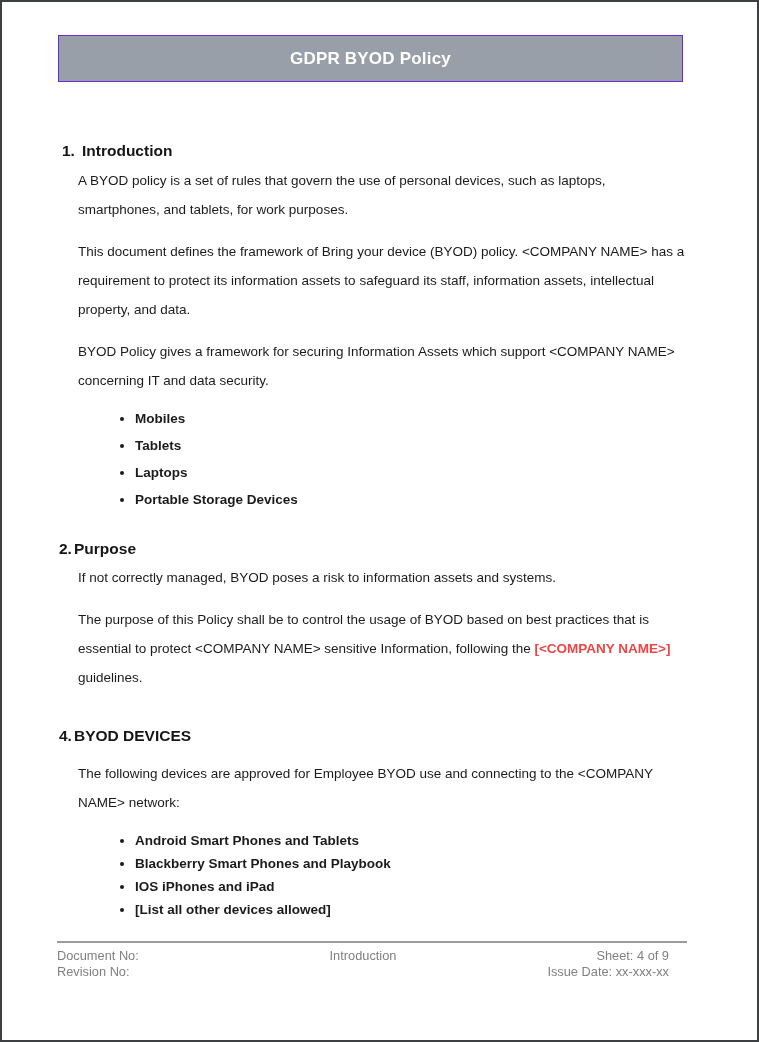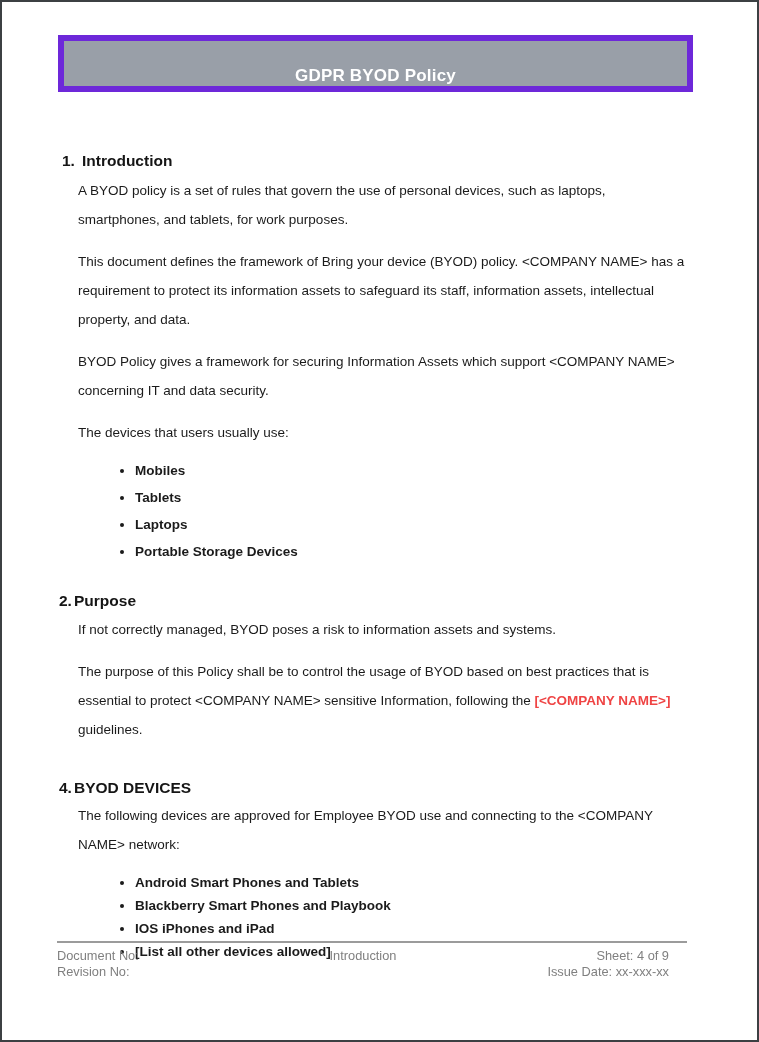--- a/index.html
+++ b/index.html
@@ -11,23 +11,23 @@
     background: #ffffff;
     font-family: "Liberation Sans", "DejaVu Sans", sans-serif;
     color: #161616;
     overflow: hidden;
   }
   .banner {
     margin: 33px 0 0 56px;
     width: 623px;
     height: 45px;
     background: #999fa8;
-    border: 6px solid #6d28d9;
+    border: 1px solid #6d28d9;
     display: flex;
-    align-items: flex-end;
+    align-items: center;
     justify-content: center;
   }
   .banner-title {
     color: #ffffff;
     font-size: 17px;
     font-weight: bold;
     letter-spacing: 0.2px;
   }
   .content {
     margin: 0 69px 0 57px;
@@ -38,21 +38,21 @@
     color: #151515;
     line-height: 20px;
     margin: 0;
   }
   .section-heading .num { display: inline-block; width: 15px; }
   .section-heading.first { margin-left: 3px; }
   .section-heading.first .num { width: 20px; }
   .h1 { margin-top: 59px; margin-bottom: 5px; }
   .h2 { margin-top: 29px; margin-bottom: 4px; }
   .h3 { margin-top: 32px; margin-bottom: 5px; }
-  .h4 { margin-top: 34px; margin-bottom: 3px; }
+  .h4 { margin-top: 34px; margin-bottom: 13px; }
   .section-body { margin-left: 19px; width: 612px; }
   .para {
     font-size: 13.5px;
     line-height: 29px;
     margin: 0 0 13px 0;
     color: #1b1b1b;
   }
   .para:last-child { margin-bottom: 0; }
   .para b { color: #ef4444; }
   ul.bullets {
@@ -96,21 +96,20 @@
   </div>
 
   <div class="content">
 
     <div>
       <h2 class="section-heading first h1"><span class="num">1.</span><span>Introduction</span></h2>
       <div class="section-body">
         <p class="para">A BYOD policy is a set of rules that govern the use of personal devices, such as laptops, smartphones, and tablets, for work purposes.</p>
         <p class="para">This document defines the framework of Bring your device (BYOD) policy. &lt;COMPANY NAME&gt; has a requirement to protect its information assets to safeguard its staff, information assets, intellectual property, and data.</p>
         <p class="para">BYOD Policy gives a framework for securing Information Assets which support &lt;COMPANY NAME&gt; concerning IT and data security.</p>
-        <p class="para">The devices that users usually use:</p>
         <ul class="bullets">
           <li>Mobiles</li>
           <li>Tablets</li>
           <li>Laptops</li>
           <li>Portable Storage Devices</li>
         </ul>
       </div>
     </div>
 
     <div>

